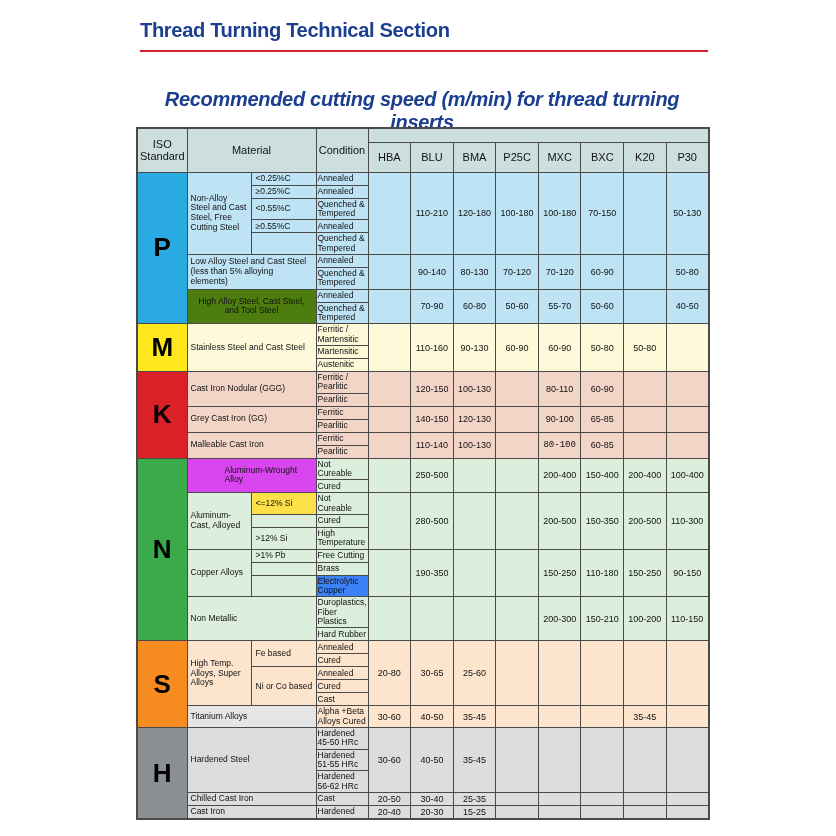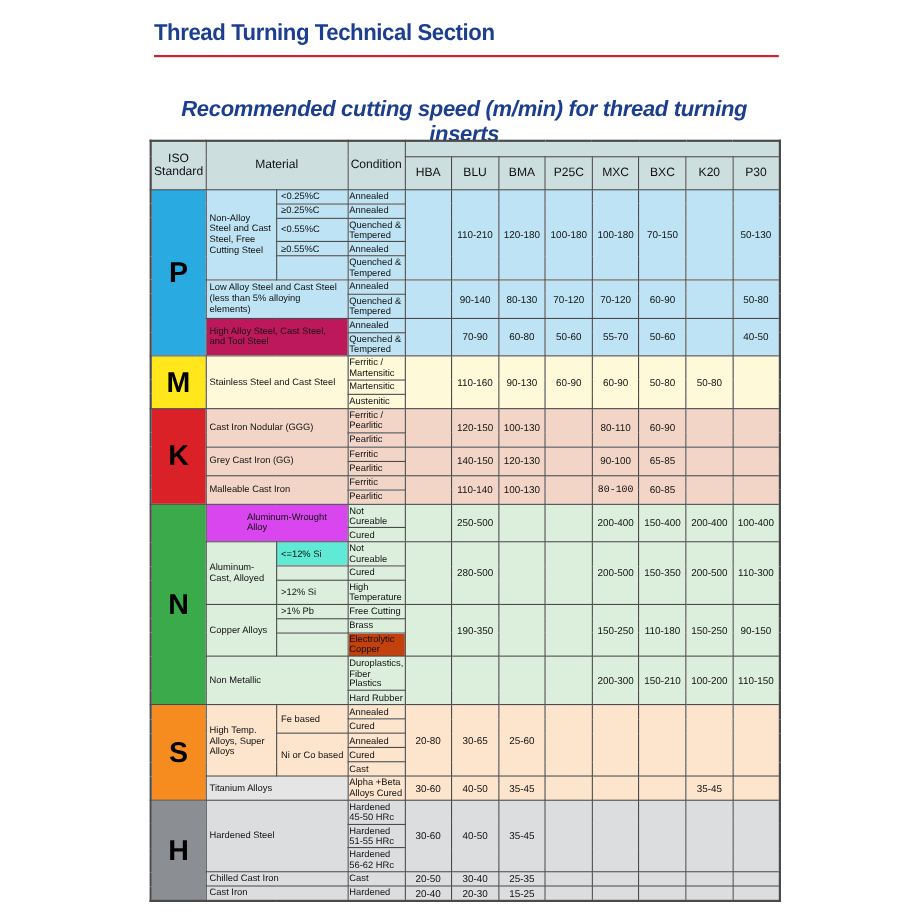--- a/index.html
+++ b/index.html
@@ -128,21 +128,21 @@
           <td class="val" rowspan="2" style="background: rgb(190, 227, 245);">70-120</td>
           <td class="val" rowspan="2" style="background: rgb(190, 227, 245);">70-120</td>
           <td class="val" rowspan="2" style="background: rgb(190, 227, 245);">60-90</td>
           <td class="val" rowspan="2" style="background: rgb(190, 227, 245);"></td>
           <td class="val" rowspan="2" style="background: rgb(190, 227, 245);">50-80</td>
         </tr>
         <tr>
           <td class="cond" style="background: rgb(190, 227, 245);">Quenched &amp; Tempered</td>
         </tr>
         <tr>
-          <td class="mat" rowspan="2" colspan="2" style="background: #be185d;">High Alloy Steel, Cast Steel, and Tool Steel</td>
+          <td class="mat" rowspan="2" colspan="2" style="background: #4d7c0f; text-align: center;">High Alloy Steel, Cast Steel, and Tool Steel</td>
           <td class="cond" style="background: rgb(190, 227, 245);">Annealed</td>
           <td class="val" rowspan="2" style="background: rgb(190, 227, 245);"></td>
           <td class="val" rowspan="2" style="background: rgb(190, 227, 245);">70-90</td>
           <td class="val" rowspan="2" style="background: rgb(190, 227, 245);">60-80</td>
           <td class="val" rowspan="2" style="background: rgb(190, 227, 245);">50-60</td>
           <td class="val" rowspan="2" style="background: rgb(190, 227, 245);">55-70</td>
           <td class="val" rowspan="2" style="background: rgb(190, 227, 245);">50-60</td>
           <td class="val" rowspan="2" style="background: rgb(190, 227, 245);"></td>
           <td class="val" rowspan="2" style="background: rgb(190, 227, 245);">40-50</td>
         </tr>
@@ -225,21 +225,21 @@
           <td class="val" rowspan="2" style="background: rgb(220, 239, 221);">200-400</td>
           <td class="val" rowspan="2" style="background: rgb(220, 239, 221);">150-400</td>
           <td class="val" rowspan="2" style="background: rgb(220, 239, 221);">200-400</td>
           <td class="val" rowspan="2" style="background: rgb(220, 239, 221);">100-400</td>
         </tr>
         <tr>
           <td class="cond" style="background: rgb(220, 239, 221);">Cured</td>
         </tr>
         <tr>
           <td class="mat" rowspan="3" colspan="1" style="background: rgb(220, 239, 221);">Aluminum-Cast, Alloyed</td>
-          <td class="sub" rowspan="1" style="background: #5eead4;">&lt;=12% Si</td>
+          <td class="sub" rowspan="1" style="background: #fde047;">&lt;=12% Si</td>
           <td class="cond" style="background: rgb(220, 239, 221);">Not Cureable</td>
           <td class="val" rowspan="3" style="background: rgb(220, 239, 221);"></td>
           <td class="val" rowspan="3" style="background: rgb(220, 239, 221);">280-500</td>
           <td class="val" rowspan="3" style="background: rgb(220, 239, 221);"></td>
           <td class="val" rowspan="3" style="background: rgb(220, 239, 221);"></td>
           <td class="val" rowspan="3" style="background: rgb(220, 239, 221);">200-500</td>
           <td class="val" rowspan="3" style="background: rgb(220, 239, 221);">150-350</td>
           <td class="val" rowspan="3" style="background: rgb(220, 239, 221);">200-500</td>
           <td class="val" rowspan="3" style="background: rgb(220, 239, 221);">110-300</td>
         </tr>
@@ -263,21 +263,21 @@
           <td class="val" rowspan="3" style="background: rgb(220, 239, 221);">110-180</td>
           <td class="val" rowspan="3" style="background: rgb(220, 239, 221);">150-250</td>
           <td class="val" rowspan="3" style="background: rgb(220, 239, 221);">90-150</td>
         </tr>
         <tr>
           <td class="sub" rowspan="1" style="background: rgb(220, 239, 221);"></td>
           <td class="cond" style="background: rgb(220, 239, 221);">Brass</td>
         </tr>
         <tr>
           <td class="sub" rowspan="1" style="background: rgb(220, 239, 221);"></td>
-          <td class="cond" style="background: #c2410c;">Electrolytic Copper</td>
+          <td class="cond" style="background: #3b82f6;">Electrolytic Copper</td>
         </tr>
         <tr>
           <td class="mat" rowspan="2" colspan="2" style="background: rgb(220, 239, 221);">Non Metallic</td>
           <td class="cond" style="background: rgb(220, 239, 221);">Duroplastics, Fiber Plastics</td>
           <td class="val" rowspan="2" style="background: rgb(220, 239, 221);"></td>
           <td class="val" rowspan="2" style="background: rgb(220, 239, 221);"></td>
           <td class="val" rowspan="2" style="background: rgb(220, 239, 221);"></td>
           <td class="val" rowspan="2" style="background: rgb(220, 239, 221);"></td>
           <td class="val" rowspan="2" style="background: rgb(220, 239, 221);">200-300</td>
           <td class="val" rowspan="2" style="background: rgb(220, 239, 221);">150-210</td>

